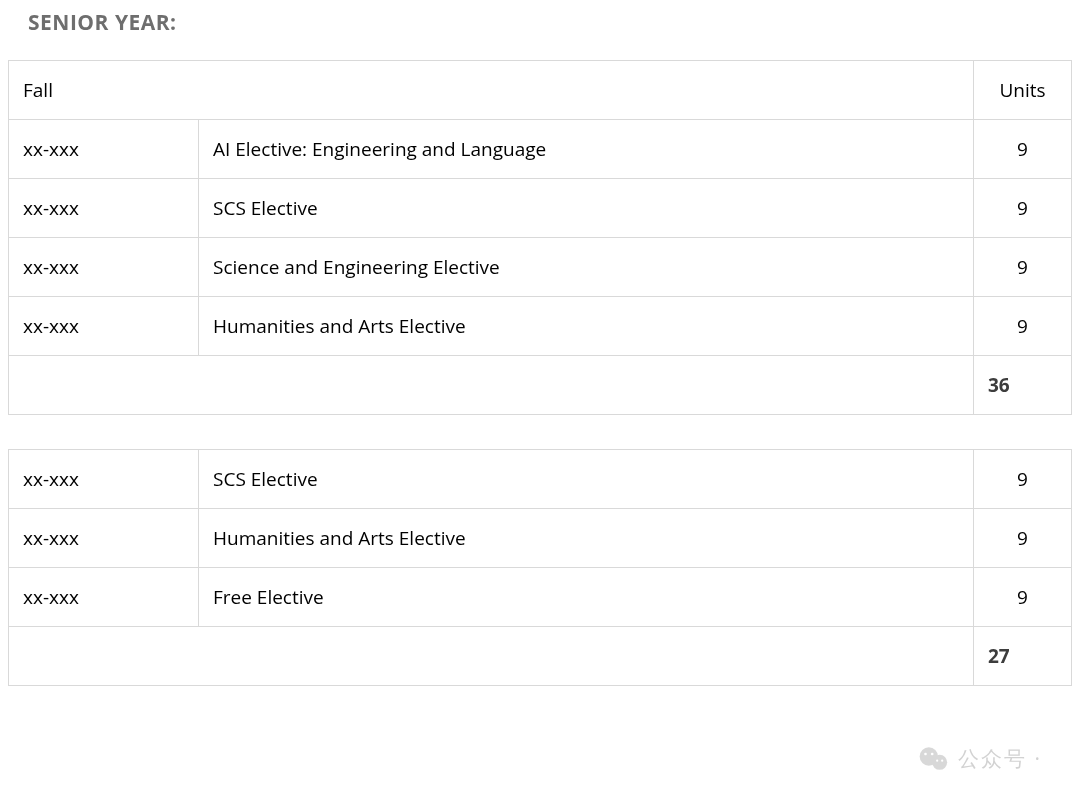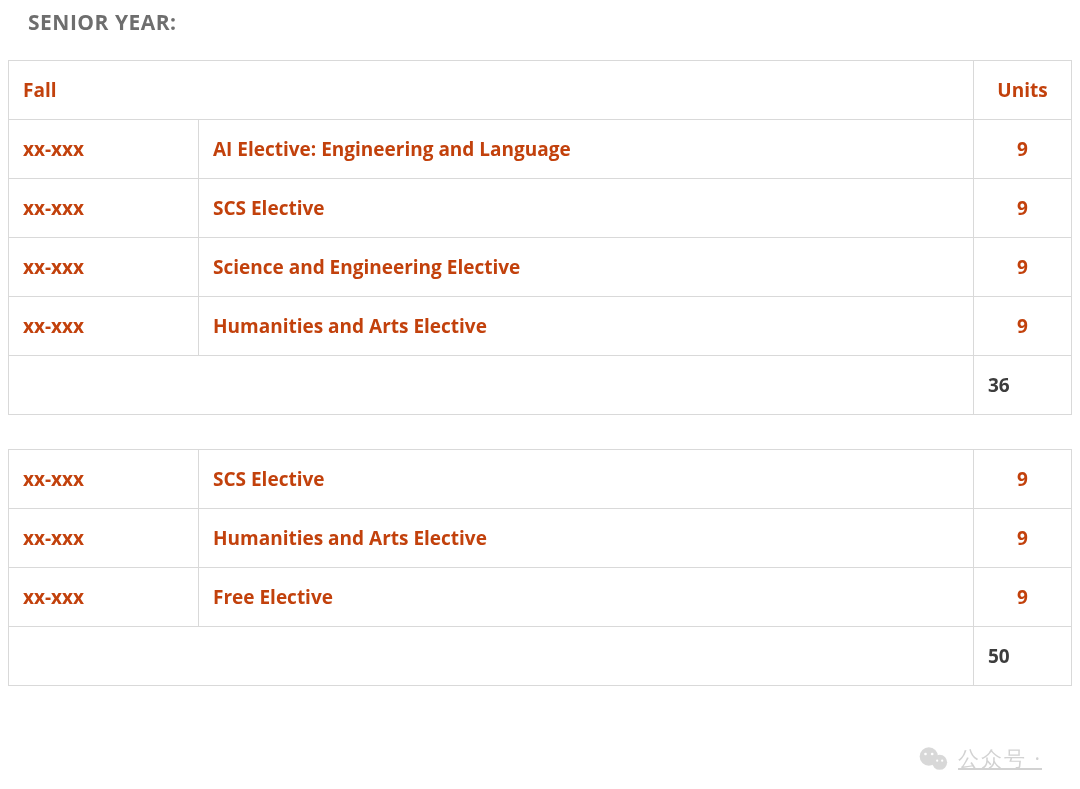--- a/index.html
+++ b/index.html
@@ -25,22 +25,22 @@
     table {
       width: 100%;
       border-collapse: collapse;
       margin-bottom: 34px;
       table-layout: fixed;
     }
     th, td {
       border: 1px solid #d9d9d9;
       padding: 16px 14px;
       font-size: 19px;
-      color: #c2410c;
-      font-weight: 700;
+      color: #000000;
+      font-weight: 400;
       text-align: left;
       vertical-align: middle;
     }
     col.col-code { width: 190px; }
     col.col-name { width: auto; }
     col.col-units { width: 98px; }
     .units-header, .units-cell {
       text-align: center;
     }
     .total-row td {
@@ -55,21 +55,20 @@
       bottom: 16px;
       right: 38px;
       display: flex;
       align-items: center;
       gap: 10px;
       opacity: 0.38;
       font-size: 21px;
       color: #8a8a8a;
       letter-spacing: 2px;
       pointer-events: none;
-      text-decoration: underline;
     }
     .wechat-icon {
       width: 30px;
       height: 26px;
       position: relative;
       display: inline-block;
     }
     .wechat-icon svg {
       width: 100%;
       height: 100%;
@@ -136,21 +135,21 @@
     <td>Humanities and Arts Elective</td>
     <td class="units-cell">9</td>
   </tr>
   <tr>
     <td>xx-xxx</td>
     <td>Free Elective</td>
     <td class="units-cell">9</td>
   </tr>
   <tr class="total-row">
     <td colspan="2"></td>
-    <td class="units-cell">50</td>
+    <td class="units-cell">27</td>
   </tr>
 </tbody>
   </table>
 
 <div class="watermark">
   <span class="wechat-icon">
     <svg viewBox="0 0 36 30">
       <circle cx="13" cy="12" r="11"></circle>
       <circle cx="26" cy="19" r="9"></circle>
       <circle cx="9" cy="9" r="1.6" fill="#fff"></circle>

